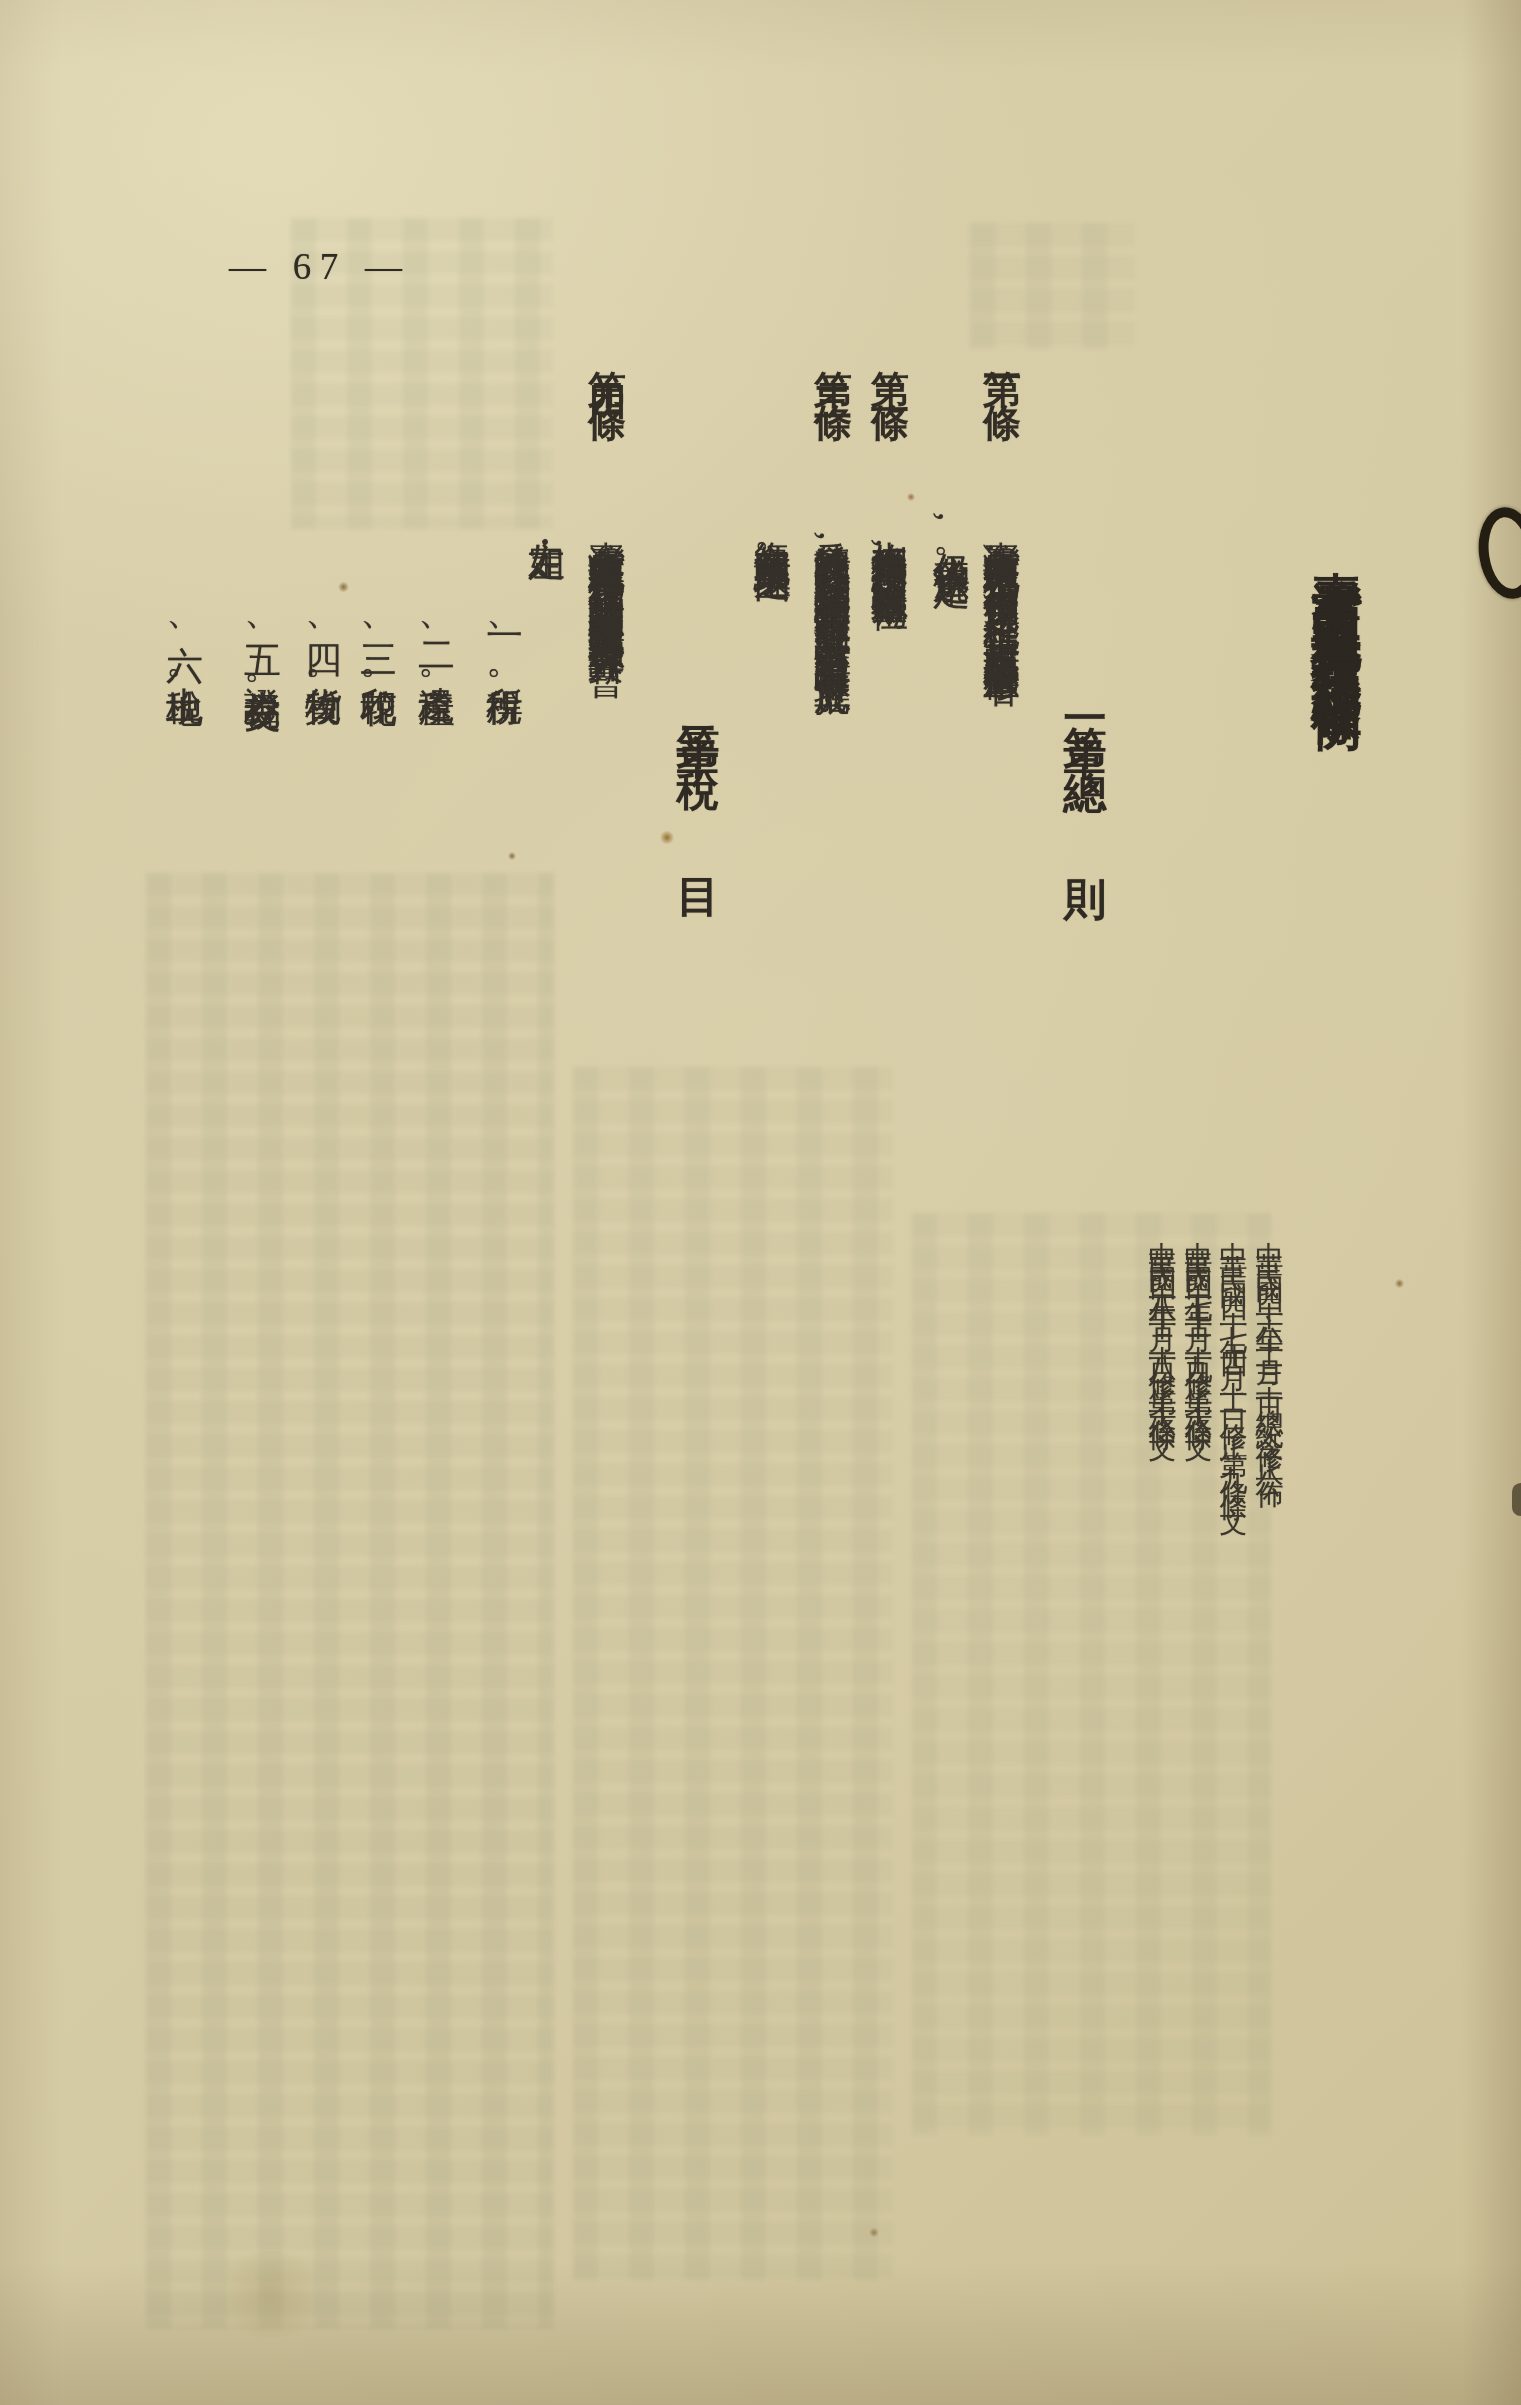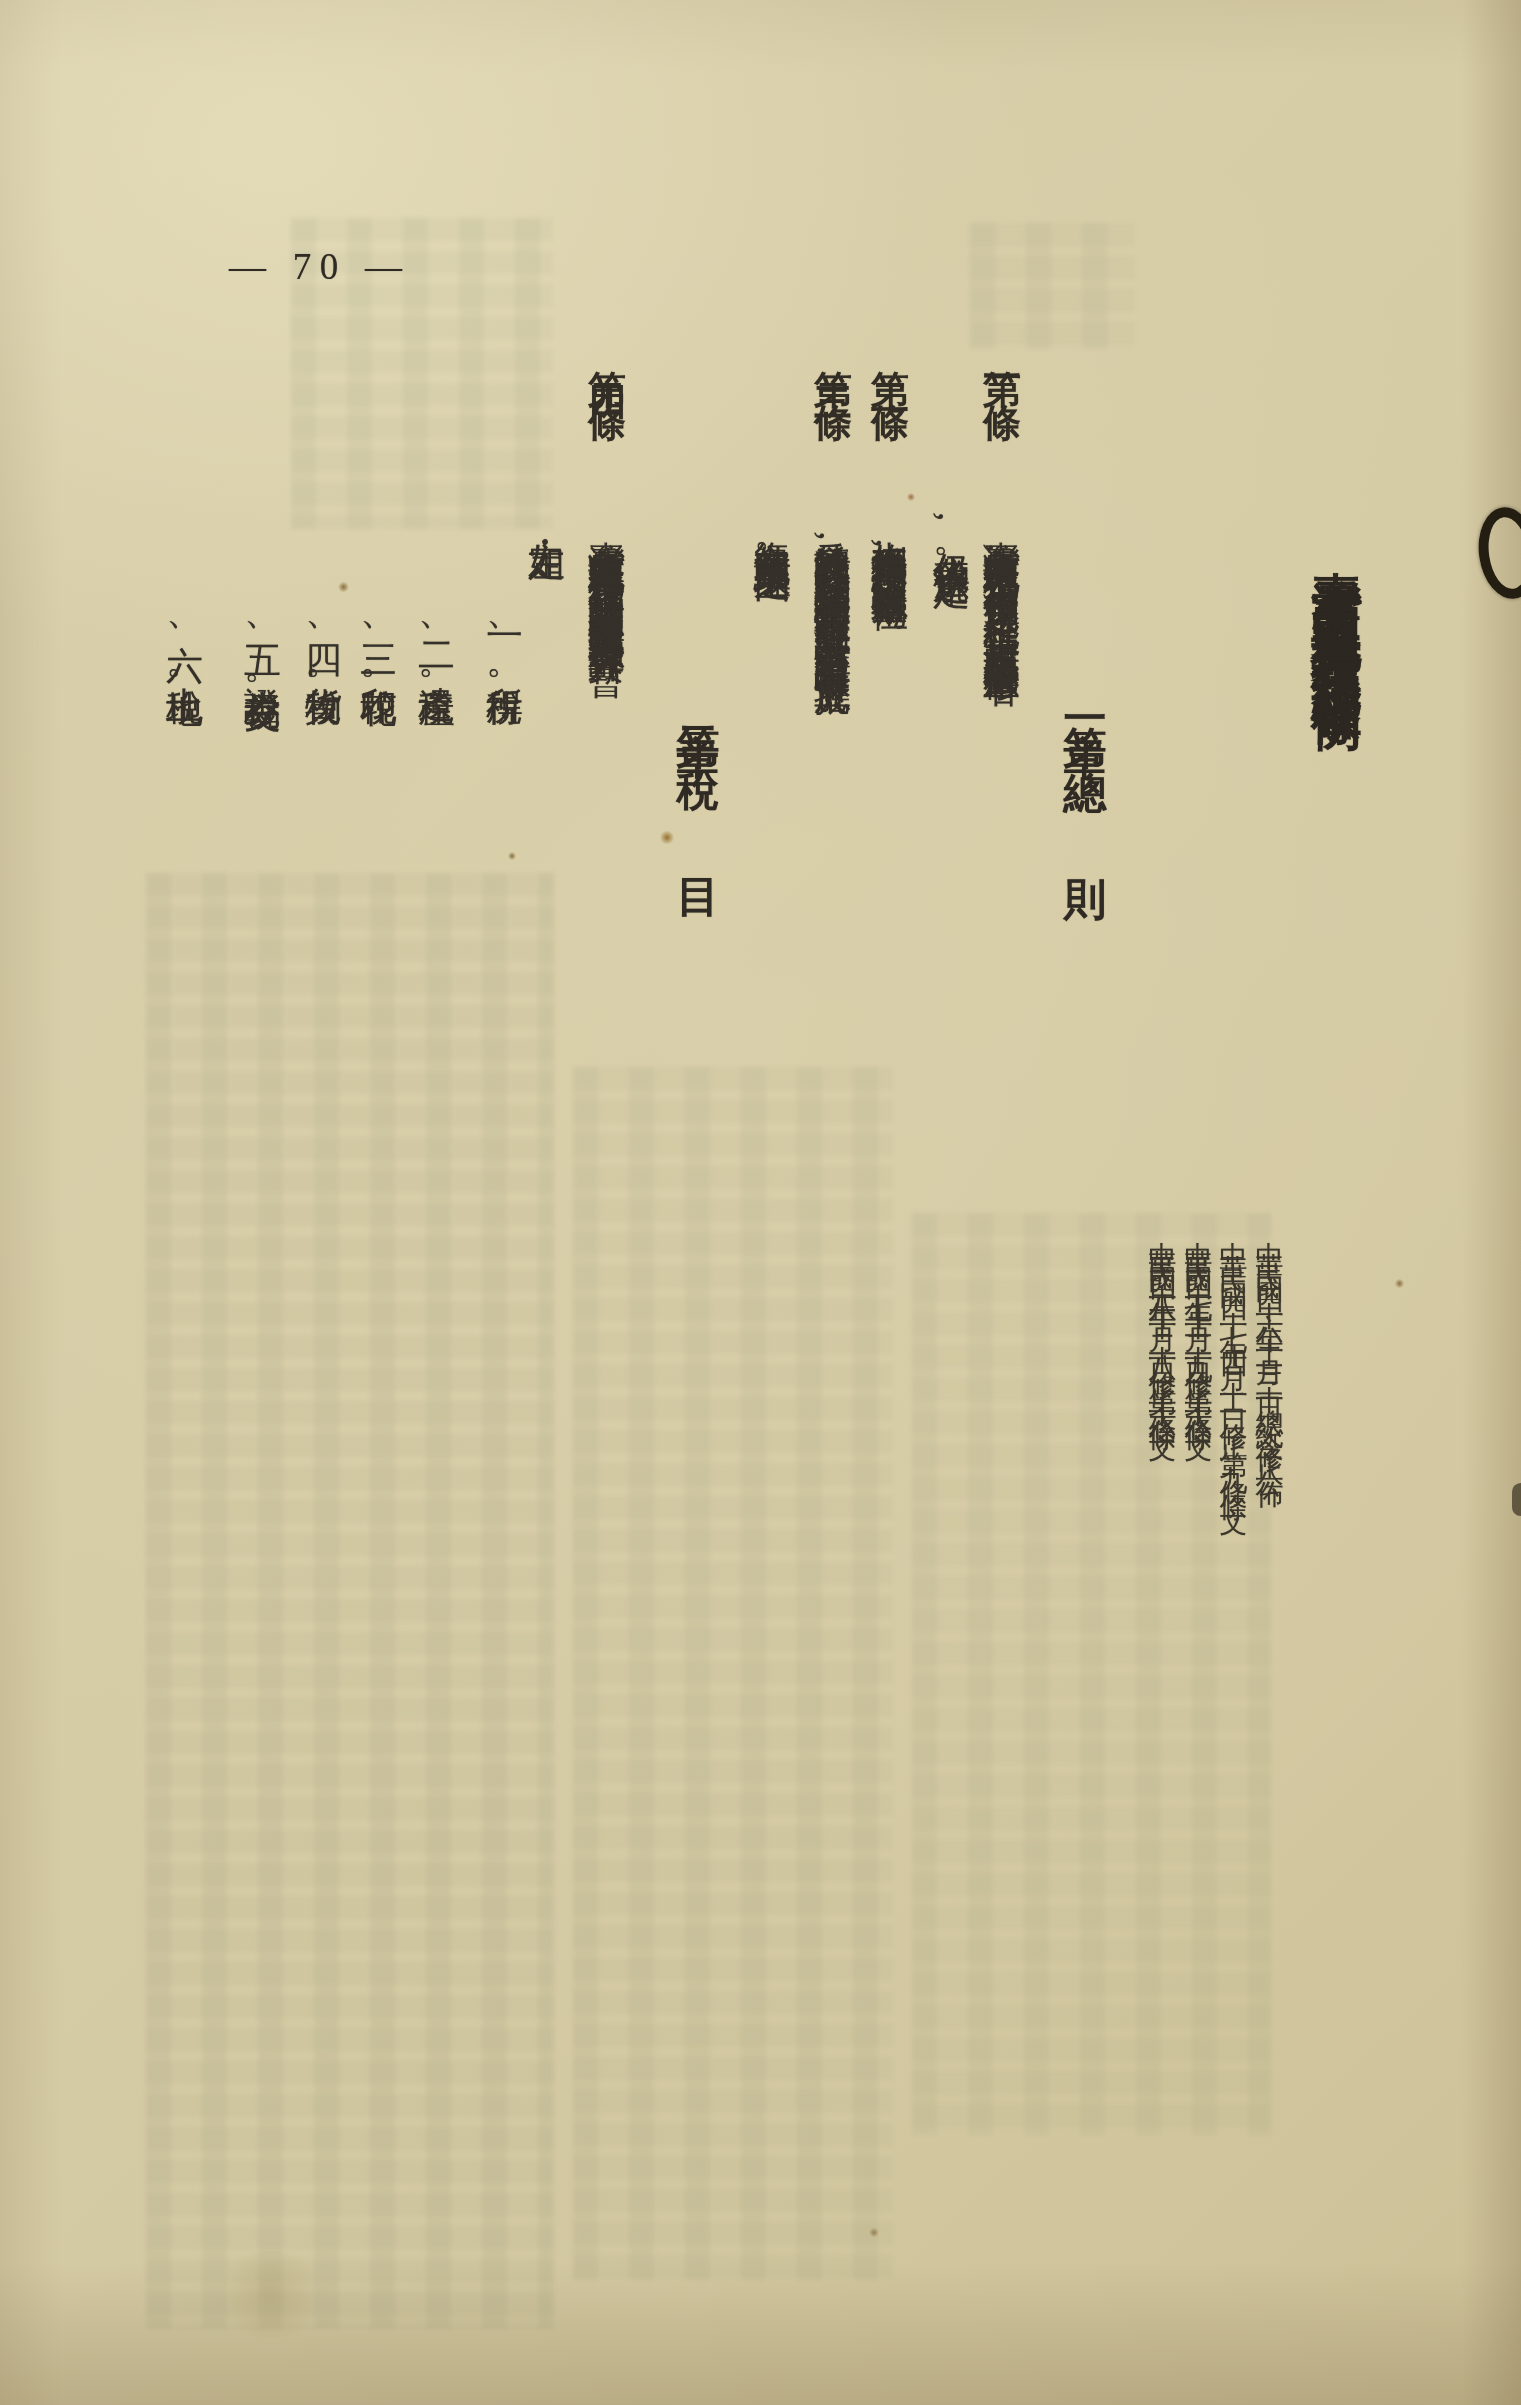--- a/index.html
+++ b/index.html
@@ -123,21 +123,21 @@
   <div class="stain stain-2"></div>
   <div class="stain stain-3"></div>
   <div class="stain stain-4"></div>
   <div class="stain stain-5"></div>
   <div class="stain stain-6"></div>
   <div class="stain stain-7"></div>
 
   <div class="binding-mark"></div>
   <div class="binding-mark-2"></div>
 
-  <div class="page-number">— 70 —</div>
+  <div class="page-number">— 67 —</div>
 
   <div class="vcol doc-title">臺灣省內中央及地方各項稅捐統一稽征條例</div>
 
   <div class="vcol date-col date-col-1">中華民國四十六年十二月三十日總統令修正公佈</div>
   <div class="vcol date-col date-col-2">中華民國四十七年四月十二日修正第九條條文</div>
   <div class="vcol date-col date-col-3">中華民國四十七年十二月二十九日修正第十六條條文</div>
   <div class="vcol date-col date-col-4">中華民國四十八年十一月二十八日修正第十六條條文</div>
 
   <div class="vcol chapter chapter-1">
     <span class="chapter-ordinal">第一章</span><span class="chapter-title">總則</span>

